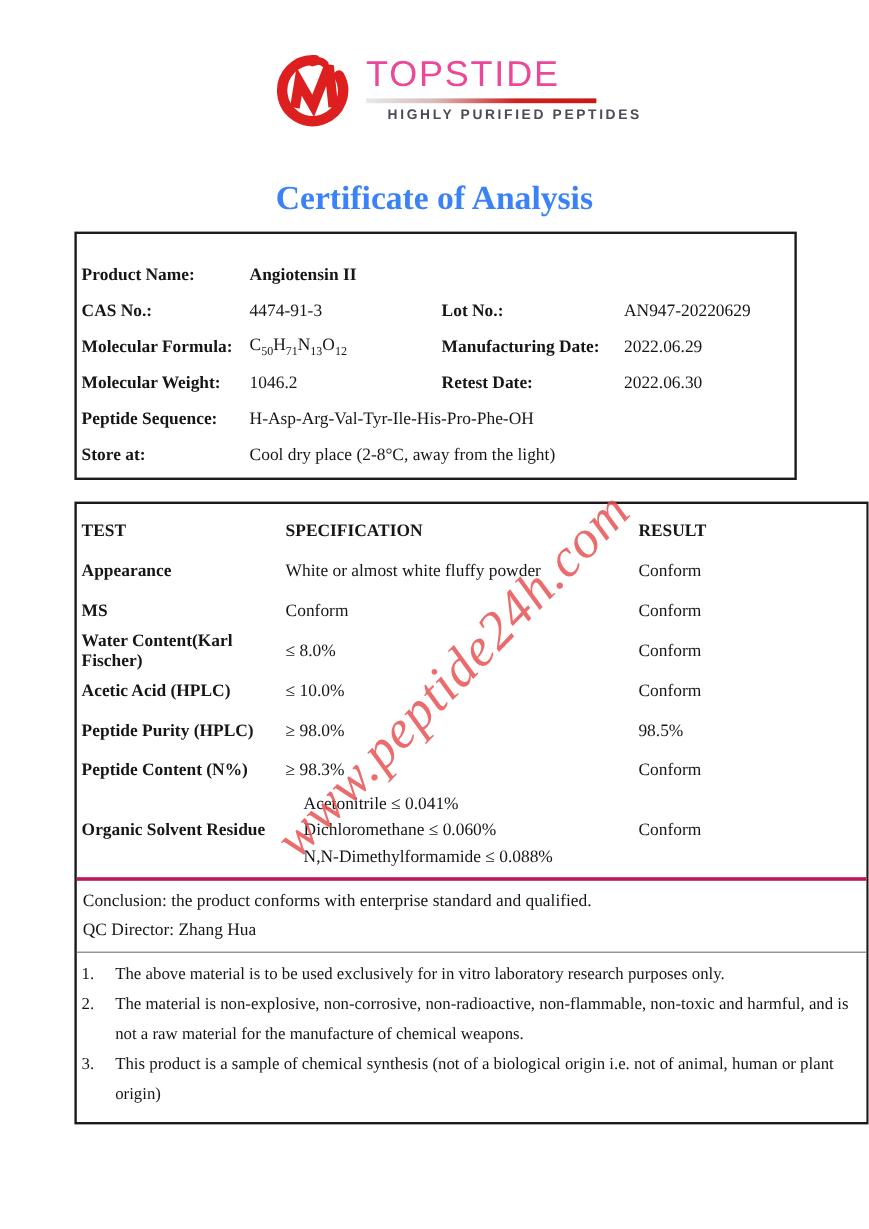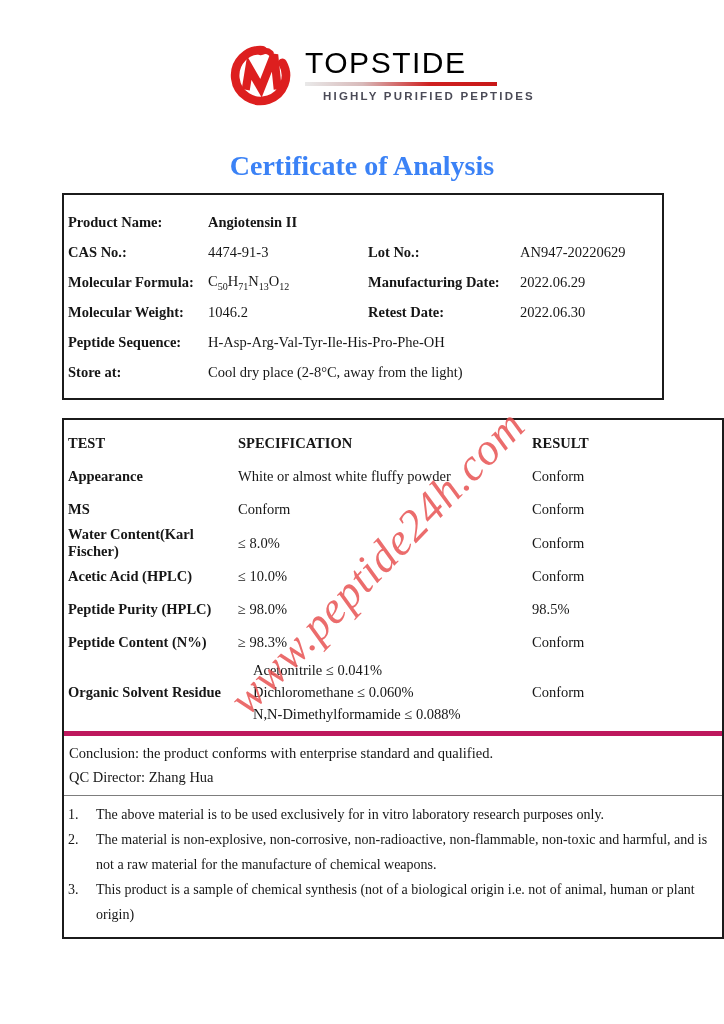--- a/index.html
+++ b/index.html
@@ -7,51 +7,51 @@
   .page {
     position:relative; width:724px; height:1024px; background:#ffffff;
     font-family:"Liberation Serif", serif; color:#161616; overflow:hidden;
   }
 
   
   .logo { position:absolute; top:42px; left:230px; display:flex; align-items:center; gap:10px;
           font-family:"Liberation Sans", sans-serif; }
   .logo-icon { width:65px; height:65px; display:block; }
   .logo-text { display:flex; flex-direction:column; }
-  .brand { font-size:30px; font-weight:400; color:#000000; letter-spacing:1.5px; line-height:1.05; }
+  .brand { font-size:30px; font-weight:400; color:#ec4899; letter-spacing:1.5px; line-height:1.05; }
   .brand-rule { height:4px; width:192px; margin:3px 0 4px 0;
     background:linear-gradient(to right, #e9e9e9 0%, #d8baba 30%, #cf2020 65%, #c81818 100%); }
   .tagline { font-size:11.5px; font-weight:bold; color:#4b4b57; letter-spacing:2.2px;margin-left:18px; }
 
   
   .doc-title { position:absolute; top:150px; left:0; width:100%; text-align:center;
     font-size:28px; font-weight:bold; color:#3b82f6; }
 
   
   .t1 { position:absolute; left:62px; top:193px; width:602px; height:207px;
     border:2px solid #1b1b1b; padding:6px 4px 4px 4px;
-    display:flex; flex-direction:column; justify-content:center; }
+    display:flex; flex-direction:column; justify-content:flex-end; }
   .t1-row { display:grid; grid-template-columns:140px 160px 152px 1fr; align-items:center;
     font-size:14.5px; min-height:30px; }
   .t1-row .lbl { font-weight:bold; }
   .span3 { grid-column:2 / 5; }
   sub { font-size:10px; }
 
   
   .t2 { position:absolute; left:62px; top:418px; width:662px;
     border:2px solid #1b1b1b; display:flex; flex-direction:column; }
   .t2-tests { padding:7px 4px 6px 4px; }
   .a-row { display:grid; grid-template-columns:170px 294px 1fr; align-items:center;
     font-size:14.5px; min-height:33px; }
   .a-row.hdr { font-weight:bold; }
   .a-row .test { font-weight:bold; }
   .a-row.multi { min-height:66px; }
   .a-row.multi .spec span { display:block; line-height:22px;margin-left:15px; }
 
-  .t2-conclusion { border-top:5px solid #be185d; padding:5px 5px 6px 5px;
+  .t2-conclusion { border-top:3px solid #be185d; padding:5px 5px 6px 5px;
     font-size:14.5px; line-height:24px; }
   .t2-notes { border-top:1px solid #7d7d7d; padding:6px 6px 10px 4px; font-size:14px; }
   .note { display:grid; grid-template-columns:28px 1fr; line-height:25px; }
 
   
   .watermark { position:absolute; left:377px; top:562px; z-index:5; pointer-events:none;
     transform:translate(-50%,-50%) rotate(-46deg); transform-origin:center;
     font-family:"Liberation Serif", serif; font-style:italic;
     font-size:45px; letter-spacing:1px; color:rgba(232,82,82,0.85); white-space:nowrap; }
 </style>

